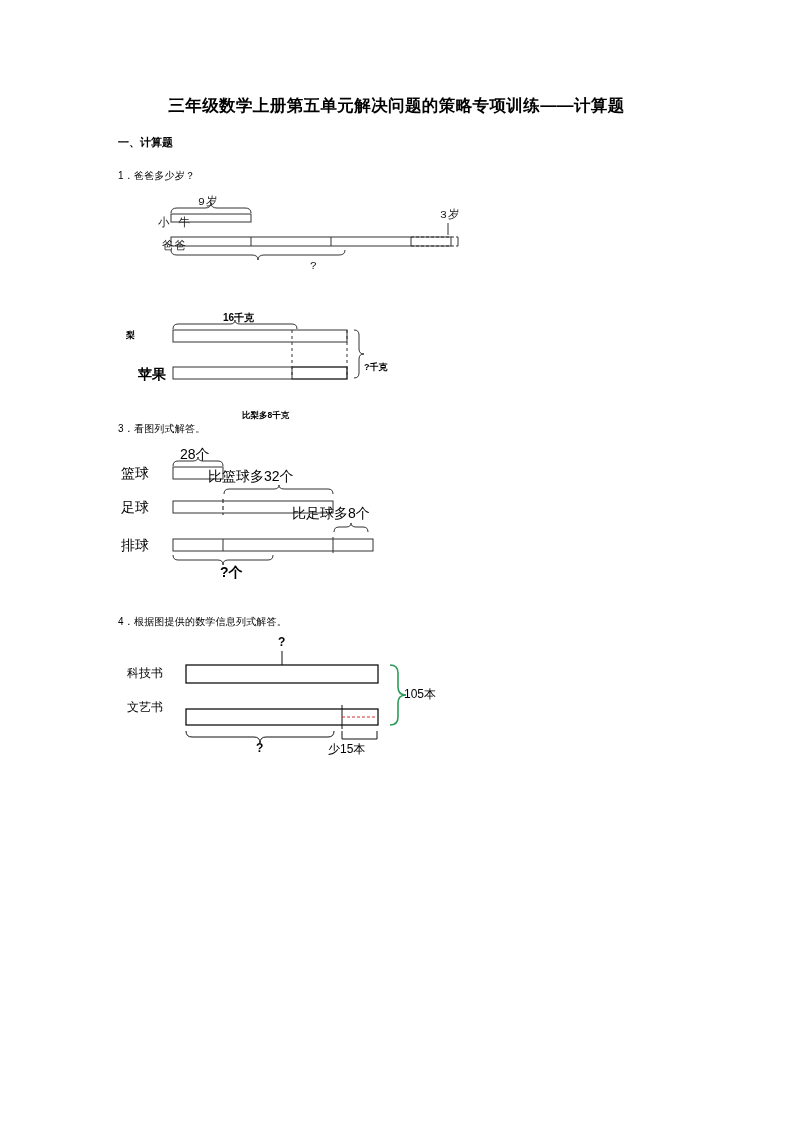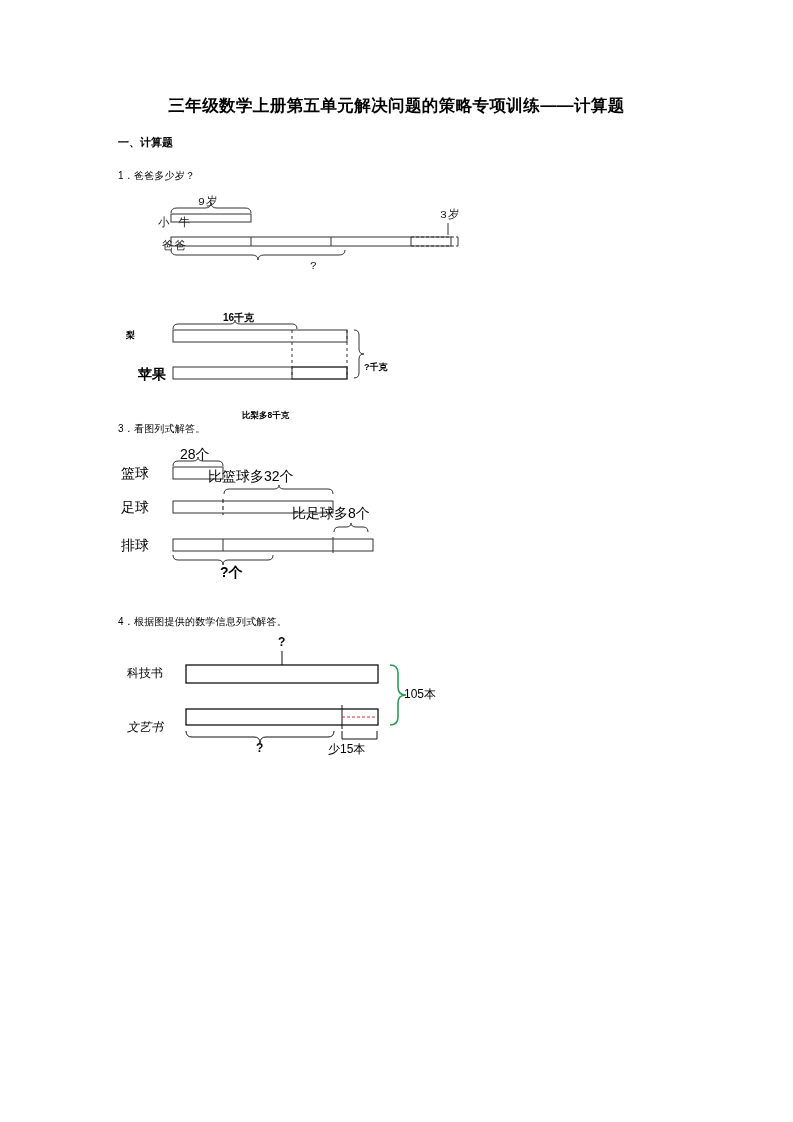--- a/index.html
+++ b/index.html
@@ -200,21 +200,21 @@
         <path d="M272,26 q8,0 8,8 v14 q0,8 8,8 q-8,0 -8,8 v14 q0,8 -8,8" fill="none" stroke="#2e9b5b" stroke-width="1.6"></path>
 
         <path d="M68,92 q0,6 6,6 h62 q6,0 6,6 q0,-6 6,-6 h62 q6,0 6,-6" fill="none" stroke="#111" stroke-width="1"></path>
 
         <line x1="224" y1="92" x2="224" y2="100" stroke="#111" stroke-width="1"></line>
         <line x1="259" y1="92" x2="259" y2="100" stroke="#111" stroke-width="1"></line>
         <line x1="224" y1="100" x2="259" y2="100" stroke="#111" stroke-width="1"></line>
       </svg>
     </div>
     <span class="lbl" style="left:9px; top:26px;">科技书</span>
-    <span class="lbl" style="left:9px; top:80px;font-style:italic;">文艺书</span>
+    <span class="lbl" style="left:9px; top:60px;">文艺书</span>
     <span class="lbl" style="left:160px; top:-4px; font-weight:bold;">?</span>
     <span class="lbl" style="left:286px; top:47px;">105本</span>
     <span class="lbl" style="left:138px; top:102px; font-weight:bold;">?</span>
     <span class="lbl" style="left:210px; top:102px;">少15本</span>
   </div>
 
 
 </div>
 
 </body></html>

